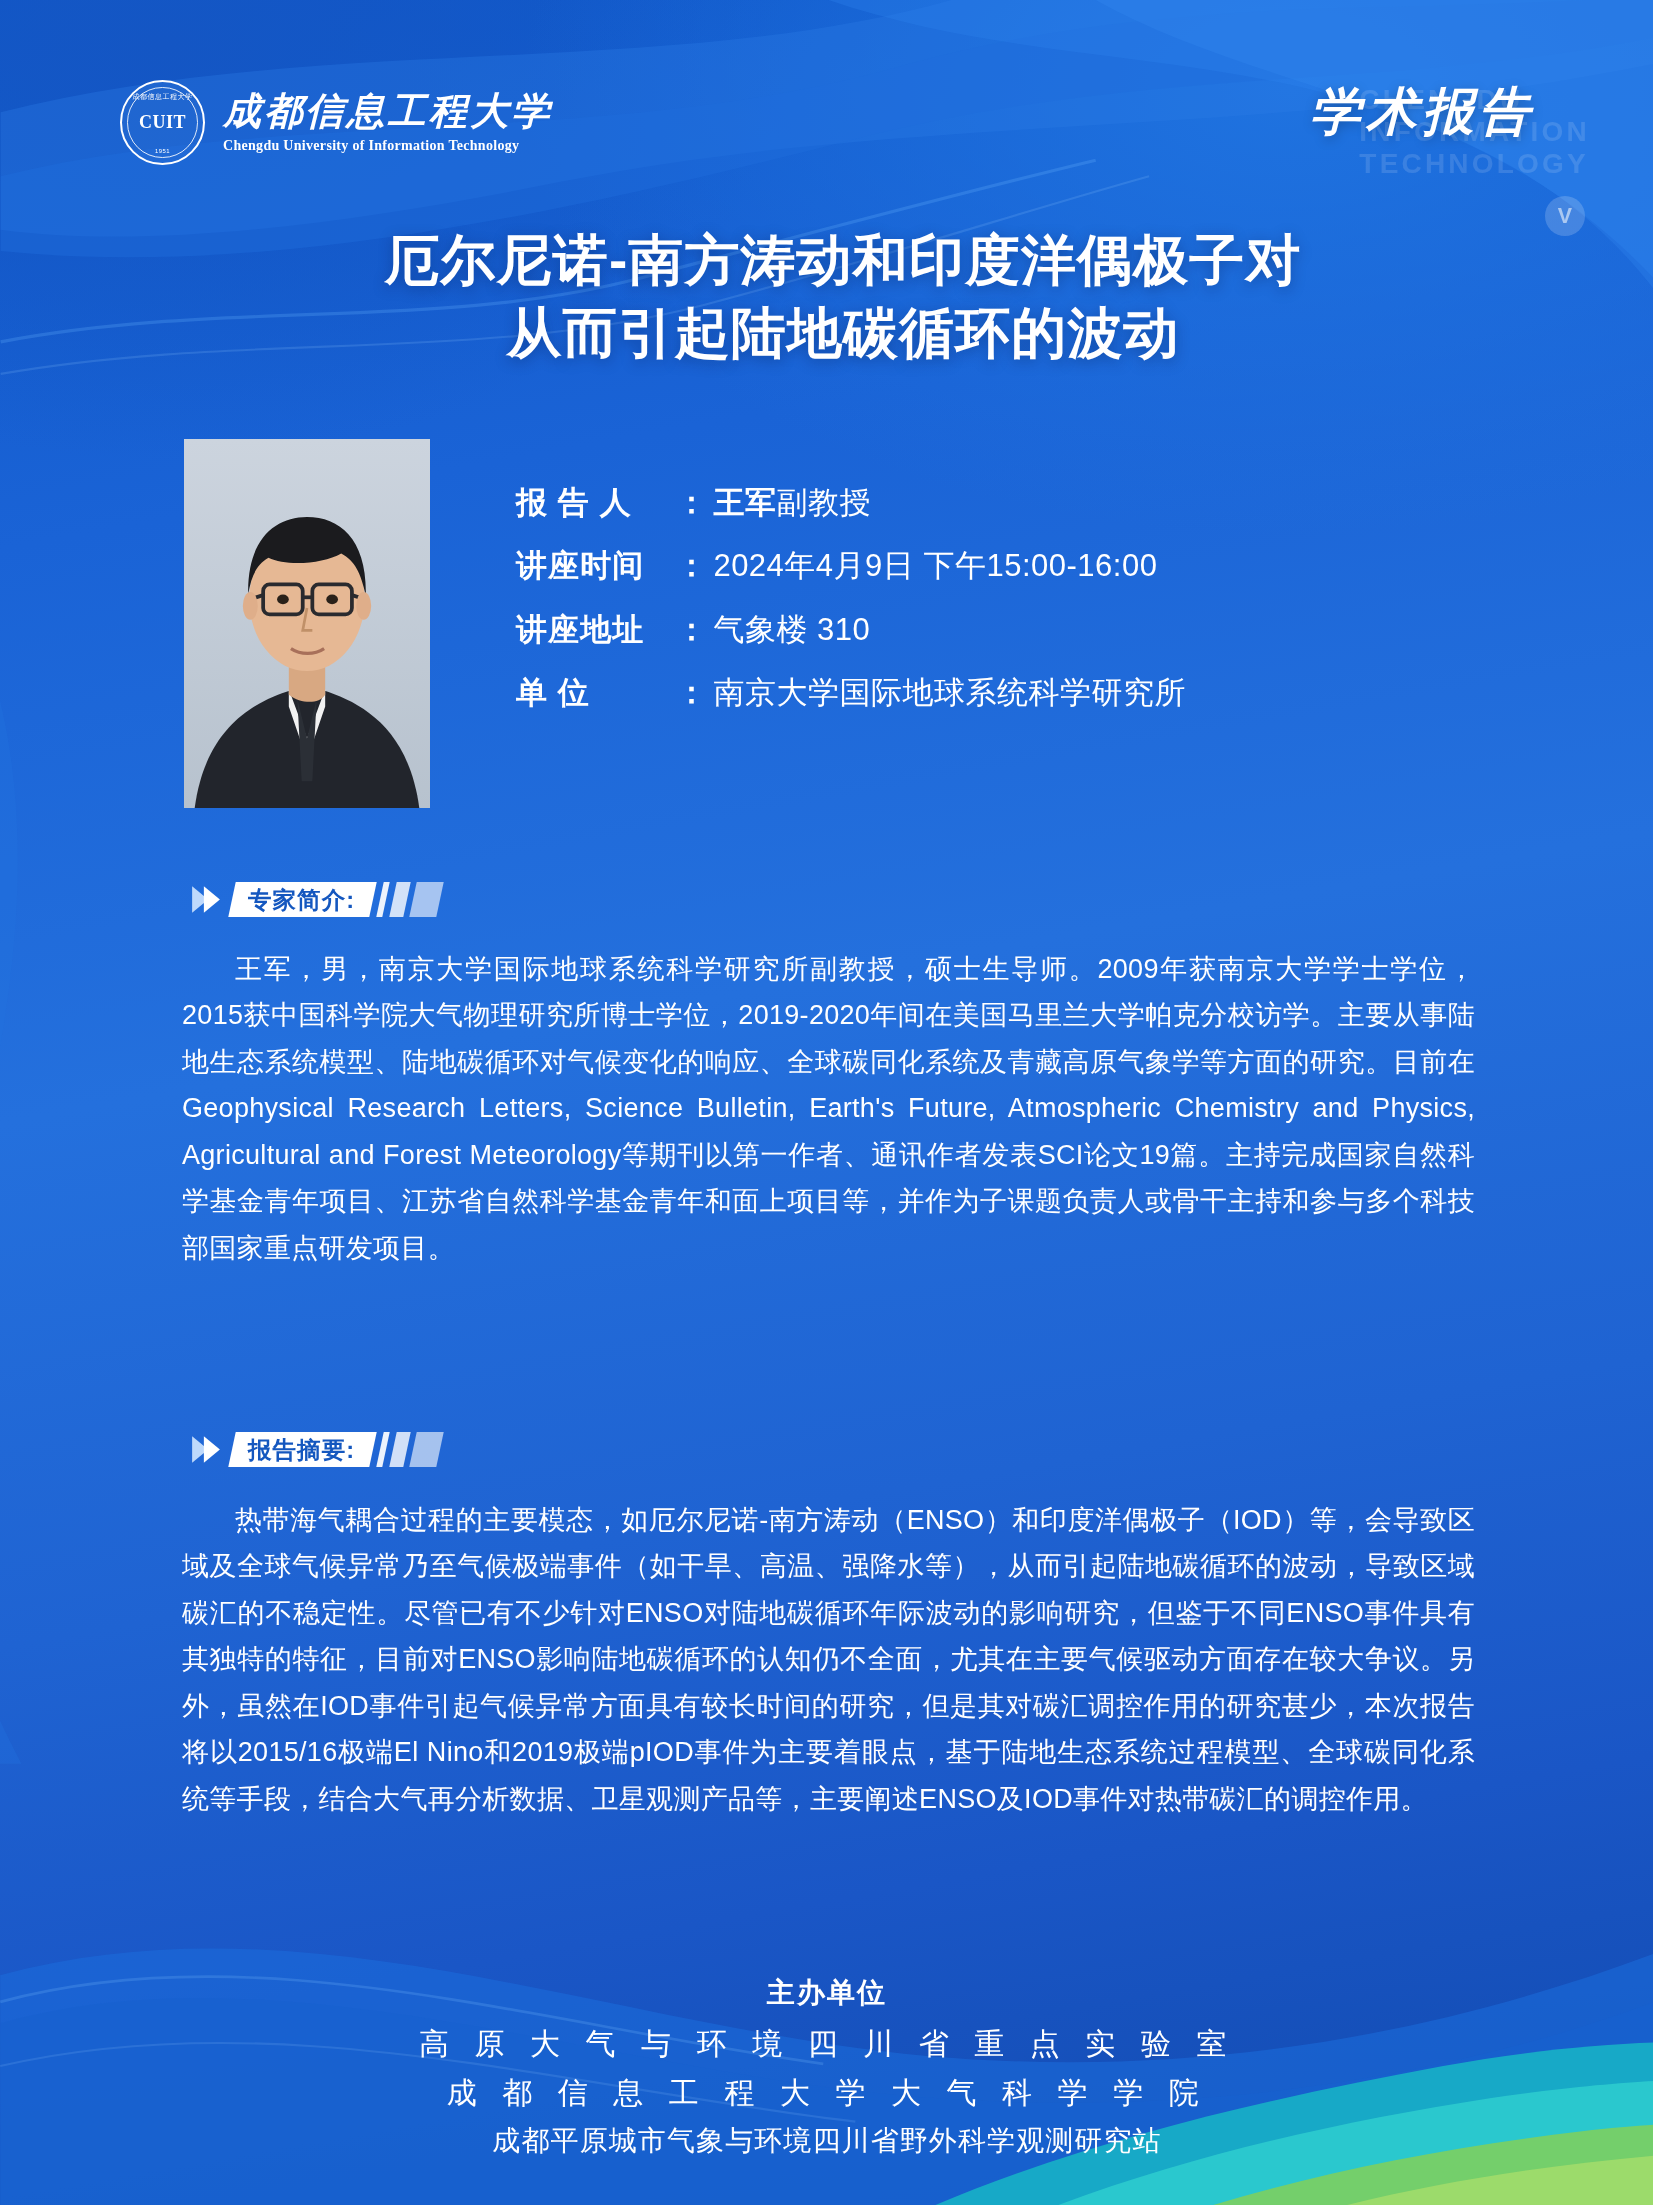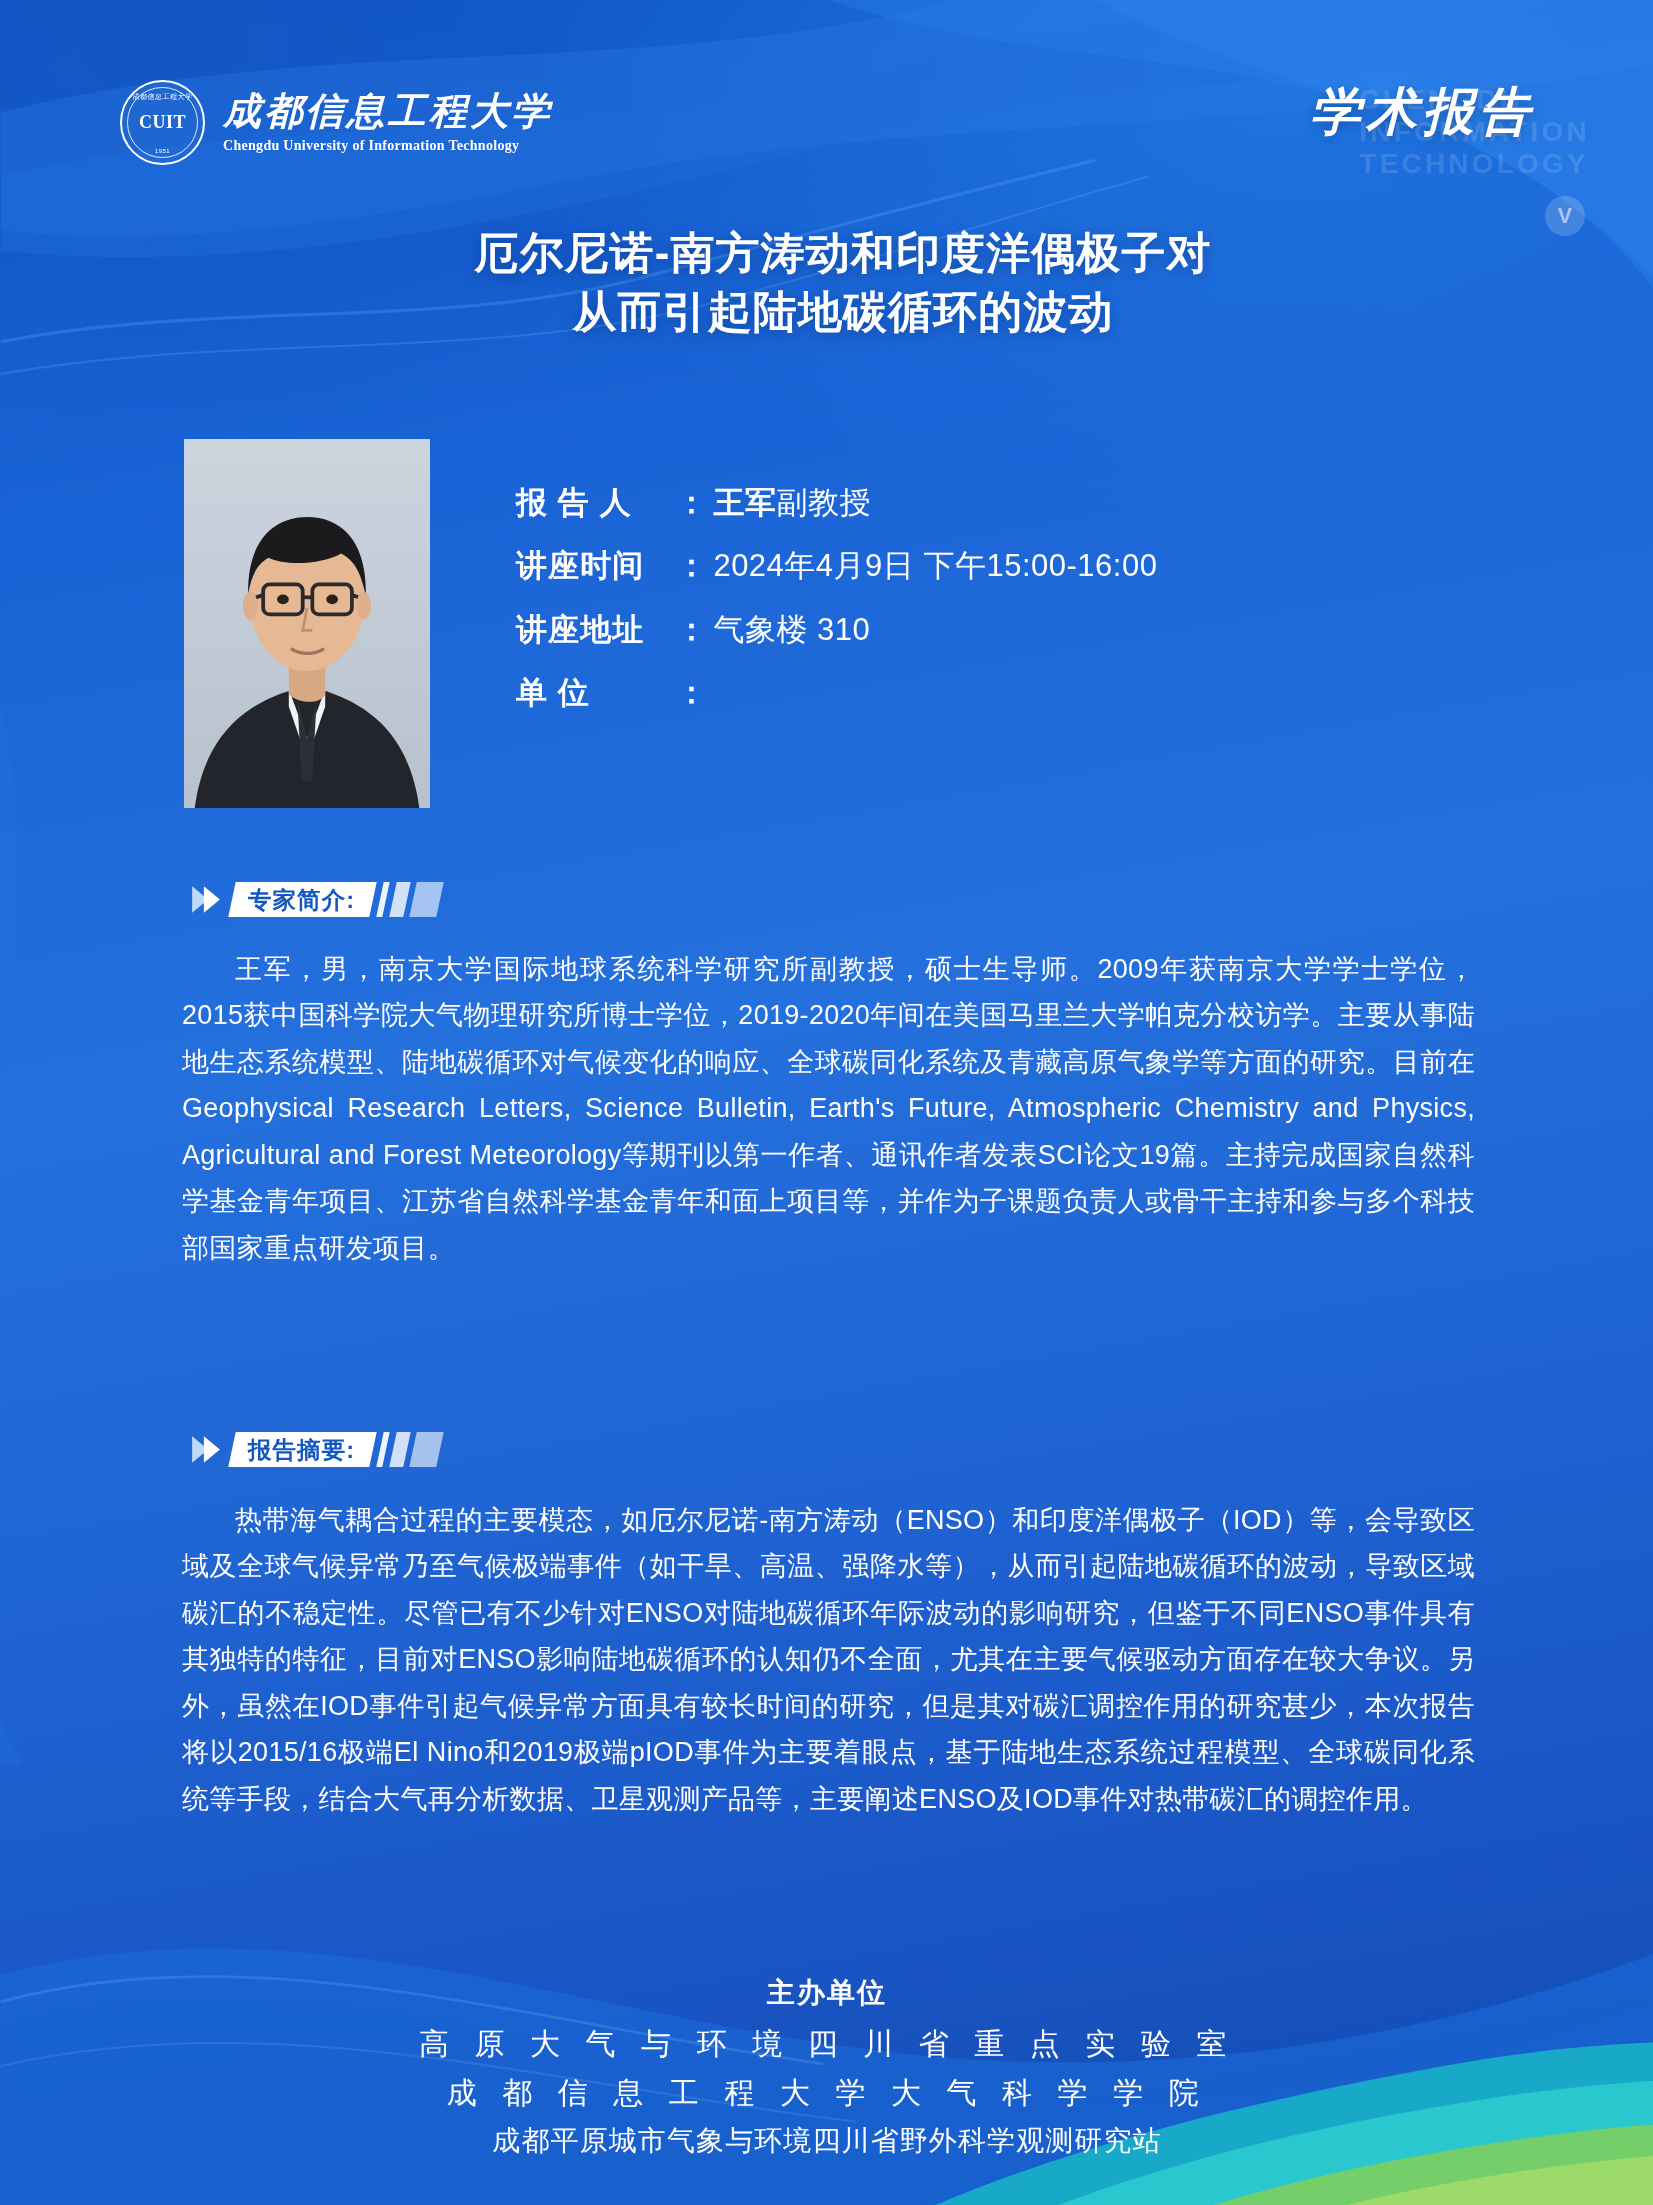--- a/index.html
+++ b/index.html
@@ -159,21 +159,21 @@
     position: absolute;
     top: 224px;
     left: 0;
     width: 100%;
     text-align: center;
   }
   .title-line {
     color: #ffffff;
     font-family: "Liberation Sans", sans-serif;
     font-weight: bold;
-    font-size: 44px;
+    font-size: 55px;
     letter-spacing: 1.1px;
     line-height: 1.33;
     text-shadow: 0 3.2px 14px rgba(0, 20, 70, 0.35);
     padding-left: 32px;
   }
 
   
   .speaker-area {
     position: absolute;
     top: 439px;
@@ -410,20 +410,21 @@
         <span class="info-value">2024年4月9日  下午15:00-16:00</span>
       </div>
       <div class="info-row">
         <span class="info-label">讲座地址</span>
         <span class="info-colon">：</span>
         <span class="info-value">气象楼  310</span>
       </div>
       <div class="info-row">
         <span class="info-label">单      位</span>
         <span class="info-colon">：</span>
+        <span class="info-value">南京大学国际地球系统科学研究所</span>
       </div>
     </div>
   </div>
 
   <div class="section-head" style="top:882px;">
     <span class="arrow-icon">
       <svg width="32" height="31" viewBox="0 0 60 58" xmlns="http://www.w3.org/2000/svg">
         <path d="M4,4 L34,29 L4,54 Z" fill="#cfe6ff" opacity="0.9"></path>
         <path d="M26,4 L56,29 L26,54 Z" fill="#ffffff"></path>
       </svg>

